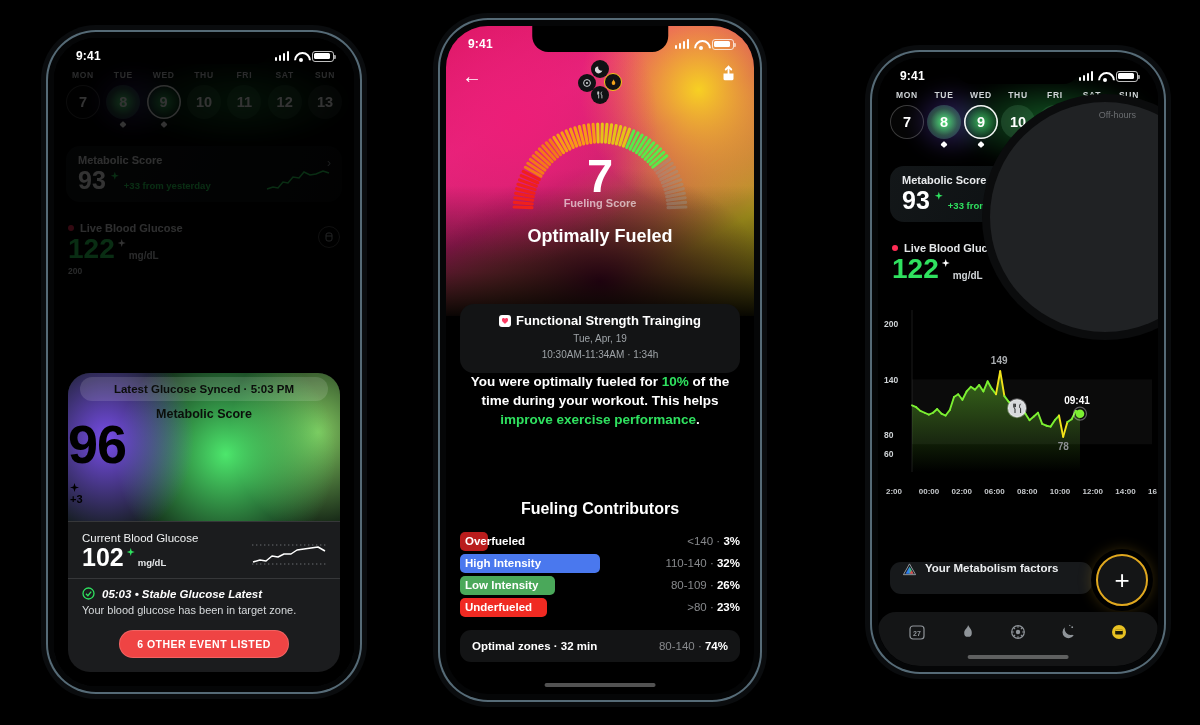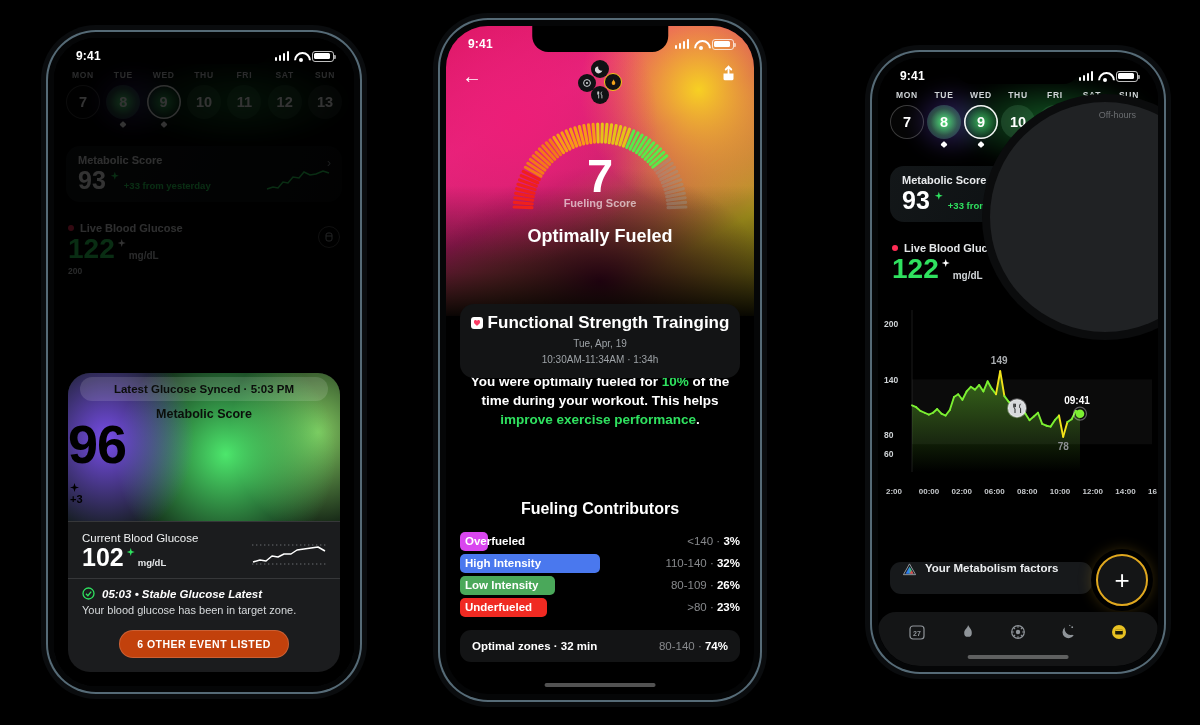--- a/index.html
+++ b/index.html
@@ -196,21 +196,21 @@
   .gc-cbg-d{ width:8px;height:8px;background:#2fe15f;
      clip-path: polygon(50% 0,62% 38%,100% 50%,62% 62%,50% 100%,38% 62%,0 50%,38% 38%);margin-bottom:14px;}
   .gc-mini{ position:absolute; right:14px; bottom:10px; width:74px;height:26px;}
   .gc-ev{ padding:8px 14px 4px; border-top:1px solid rgba(255,255,255,.12);}
   .gc-ev-row{ display:flex;align-items:center;gap:7px;}
   .gc-ev-t{ font-size:11.5px;font-weight:800;font-style:italic;color:#fff;}
   .gc-ev-sub{ font-size:11px;color:#d7dadc;margin-top:4px;}
   .gc-btnwrap{ text-align:center; padding:10px 0 14px;}
   .gc-btn{
     display:inline-block; padding:7px 17px; border-radius:14px;
-    background:#c2410c; border:1px solid rgba(255,255,255,.16);
+    background:#ef4444; border:1px solid rgba(255,255,255,.16);
     font-size:10.5px;font-weight:800;letter-spacing:.5px;color:#fff;
   }
 
   
   .p2-hero{
     position:absolute; left:0; right:0; top:0; height:290px;
     background:
       radial-gradient(ellipse 65% 70% at 22% 32%, rgba(236,30,120,1), rgba(236,30,120,0) 72%),
       radial-gradient(ellipse 55% 60% at 82% 22%, rgba(247,208,35,1), rgba(247,208,35,0) 70%),
       radial-gradient(ellipse 75% 55% at 50% 88%, rgba(80,8,40,1), rgba(80,8,40,0) 72%),
@@ -235,21 +235,21 @@
   .gauge-center{ position:absolute; left:0; right:0; top:44px; text-align:center; z-index:6;}
   .gauge-num{ font-size:47px;font-weight:800;color:#fff;line-height:.95;}
   .gauge-sub{ font-size:11px;font-weight:600;color:rgba(255,255,255,.62); margin-top:-2px;}
   .gauge-caption{ position:absolute; left:0;right:0; top:200px; text-align:center;
                   font-size:18px; font-weight:700; color:#fff; z-index:6;}
 
   .workout-card{
     position:absolute; left:14px; right:14px; top:278px;
     background:#131415; border-radius:14px; padding:9px 10px 11px; text-align:center; z-index:7;
   }
-  .wc-title{ font-size:17px;font-weight:700;color:#fff; display:flex;align-items:center;justify-content:center;gap:5px;}
+  .wc-title{ font-size:13px;font-weight:700;color:#fff; display:flex;align-items:center;justify-content:center;gap:5px;}
   .wc-heart{ width:12px;height:12px;border-radius:3px;background:#fff;display:flex;align-items:center;justify-content:center;}
   .wc-sub{ font-size:10px; color:#9ea3a7; margin-top:4px; line-height:1.45;}
 
   .p2-summary{
     position:absolute; left:22px; right:22px; top:346px;
     text-align:center; font-size:13.5px; font-weight:600; color:#fff; line-height:1.42;
   }
   .p2-summary .g{ color:#2fe15f; }
   .fc-title{ position:absolute; left:0;right:0; top:474px; text-align:center;
              font-size:16px; font-weight:700; color:#fff;}
@@ -539,21 +539,21 @@
         <div class="wc-sub" style="margin-top:1px">10:30AM-11:34AM · 1:34h</div>
       </div>
 
       <div class="p2-summary">
         <span>You were optimally fueled for </span><span class="g">10%</span><span> of the time during your workout. This helps </span><span class="g">improve exercise performance</span><span>.</span>
       </div>
 
       <div class="fc-title">Fueling Contributors</div>
       <div class="fc-list" id="fc-list">
           <div class="fc-row">
-            <div class="fc-bar" style="width:10%;background:#d946ef">
+            <div class="fc-bar" style="width:10%;background:#b91c1c">
               <span>Overfueled</span>
             </div>
             <div class="fc-meta">&lt;140 · <b>3%</b></div>
           </div>
           <div class="fc-row">
             <div class="fc-bar" style="width:50%;background:#4a78ee">
               <span>High Intensity</span>
             </div>
             <div class="fc-meta">110-140 · <b>32%</b></div>
           </div>

